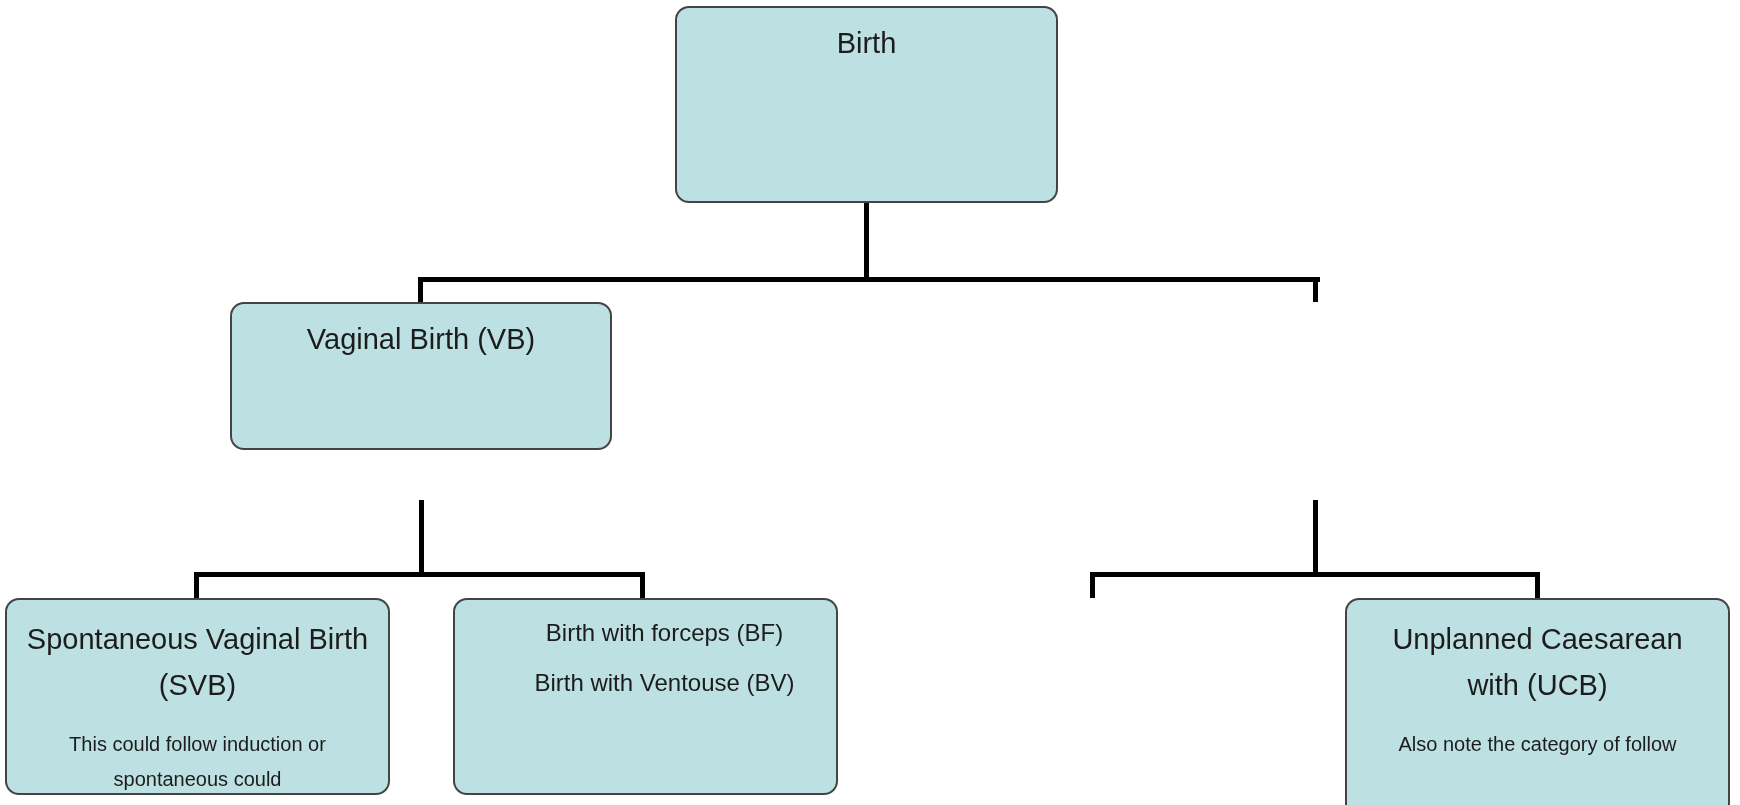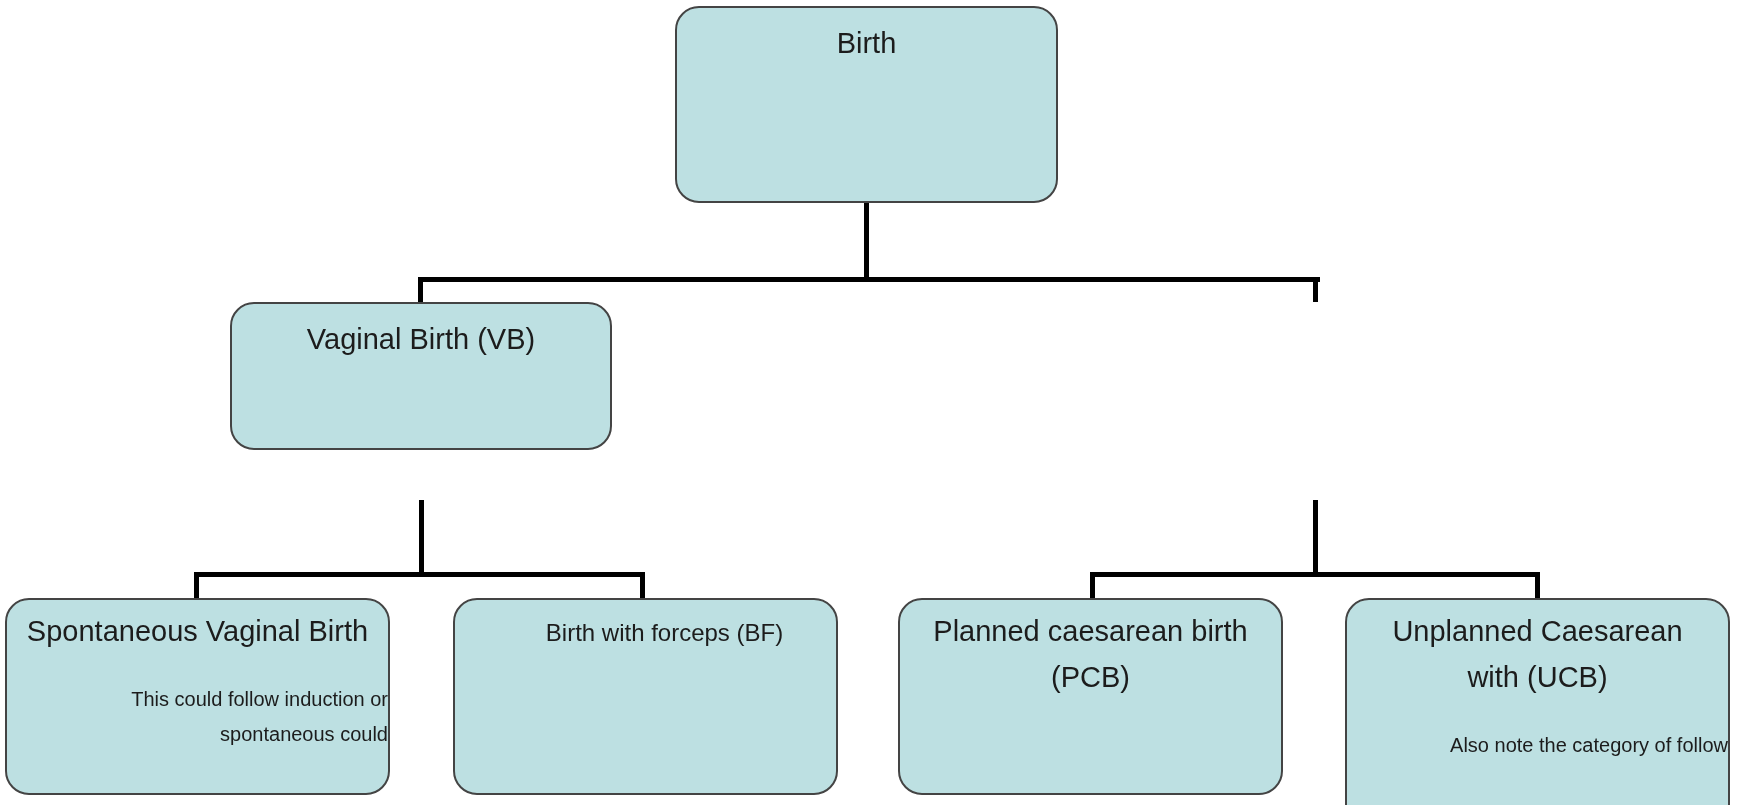--- a/index.html
+++ b/index.html
@@ -13,42 +13,42 @@
     height: 805px;
     background: #ffffff;
     font-family: "Liberation Sans", sans-serif;
     overflow: hidden;
   }
   .node {
     position: absolute;
     box-sizing: border-box;
     background: var(--box-fill, #bde0e2);
     border: 2px solid var(--box-border, #444444);
-    border-radius: 24px;
+    border-radius: 14px;
     text-align: center;
     color: #1c1c1c;
   }
   .node .title-line {
     font-size: 29px;
     line-height: 46px;
     white-space: nowrap;
   }
   .node .mid-line {
     font-size: 24px;
     line-height: 33px;
     white-space: nowrap;
   }
   .node .note-line {
     font-size: 20px;
     line-height: 35px;
     white-space: nowrap;
   }
   .pad-top-sm { padding-top: 12px; }
-  .pad-top-xs { padding-top: 8px; }
-  .note-block { margin-top: 28px; text-align: right; }
+  .pad-top-xs { padding-top: 16px; }
+  .note-block { margin-top: 19px; }
   .mid-gap { margin-top: 17px; }
   .connector {
     position: absolute;
     background: var(--line-color, #000000);
   }
 </style>
 </head>
 <body>
 
 <div class="canvas">
@@ -72,34 +72,32 @@
     <div class="title-line">Birth</div>
   </div>
 
   <div class="node pad-top-sm" style="left:230px; top:302px; width:382px; height:148px;">
     <div class="title-line">Vaginal Birth (VB)</div>
   </div>
 
 
   <div class="node pad-top-xs" style="left:5px; top:598px; width:385px; height:197px;">
     <div class="title-line">Spontaneous Vaginal Birth</div>
+    <div class="title-line">(SVB)</div>
     <div class="note-block">
       <div class="note-line">This could follow induction or</div>
       <div class="note-line">spontaneous could</div>
     </div>
   </div>
 
   <div class="node" style="left:453px; top:598px; width:385px; height:197px; padding-top:16px;padding-left:38px;">
     <div class="mid-line">Birth with forceps (BF)</div>
+    <div class="mid-line mid-gap">Birth with Ventouse (BV)</div>
   </div>
 
-  <div class="node pad-top-xs" style="left:898px; top:598px; width:385px; height:197px;">
-    <div class="title-line">Planned caesarean birth</div>
-    <div class="title-line">(PCB)</div>
-  </div>
 
   <div class="node pad-top-xs" style="left:1345px; top:598px; width:385px; height:253px;">
     <div class="title-line">Unplanned Caesarean</div>
     <div class="title-line">with (UCB)</div>
     <div class="note-block">
       <div class="note-line">Also note the category of follow</div>
     </div>
   </div>
 
 </div>

